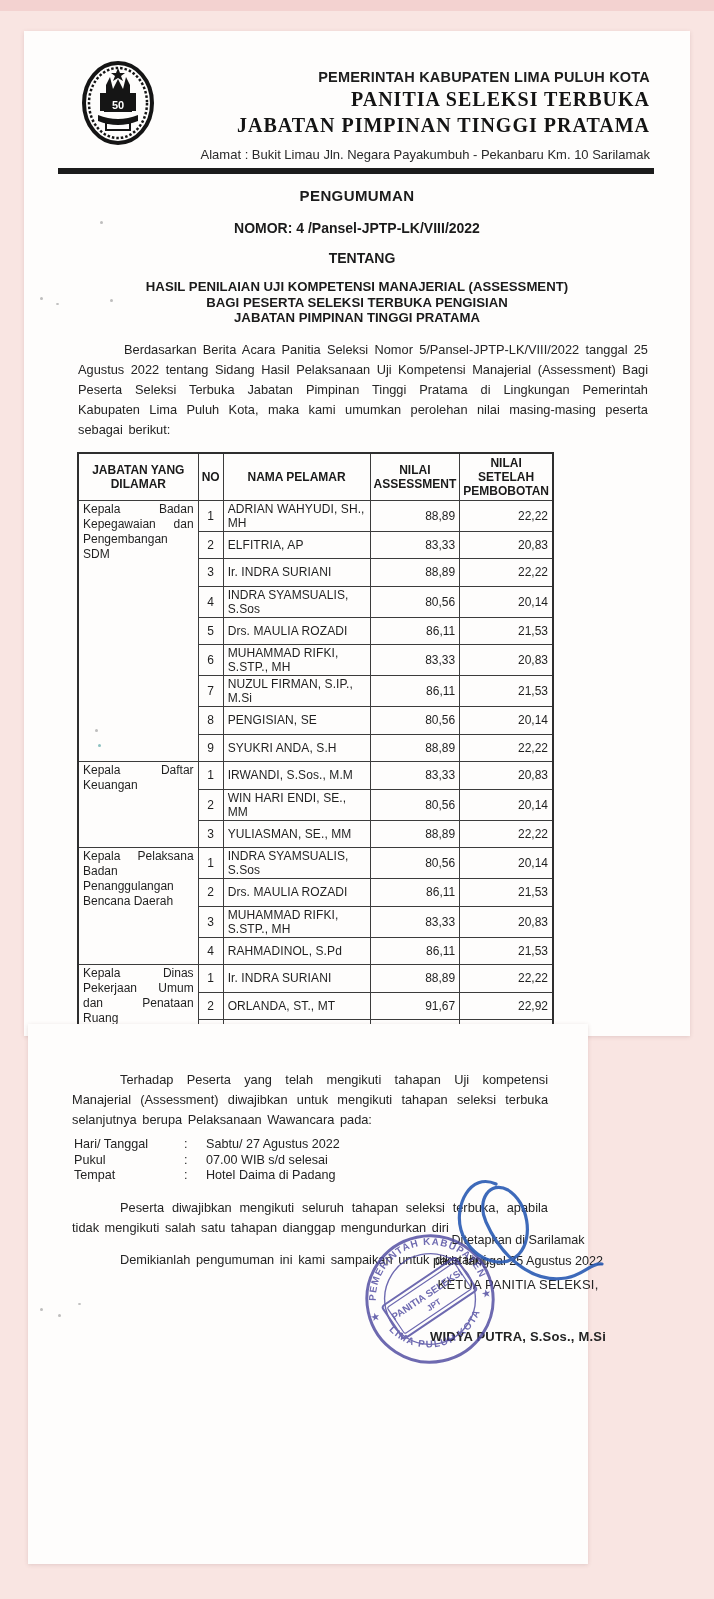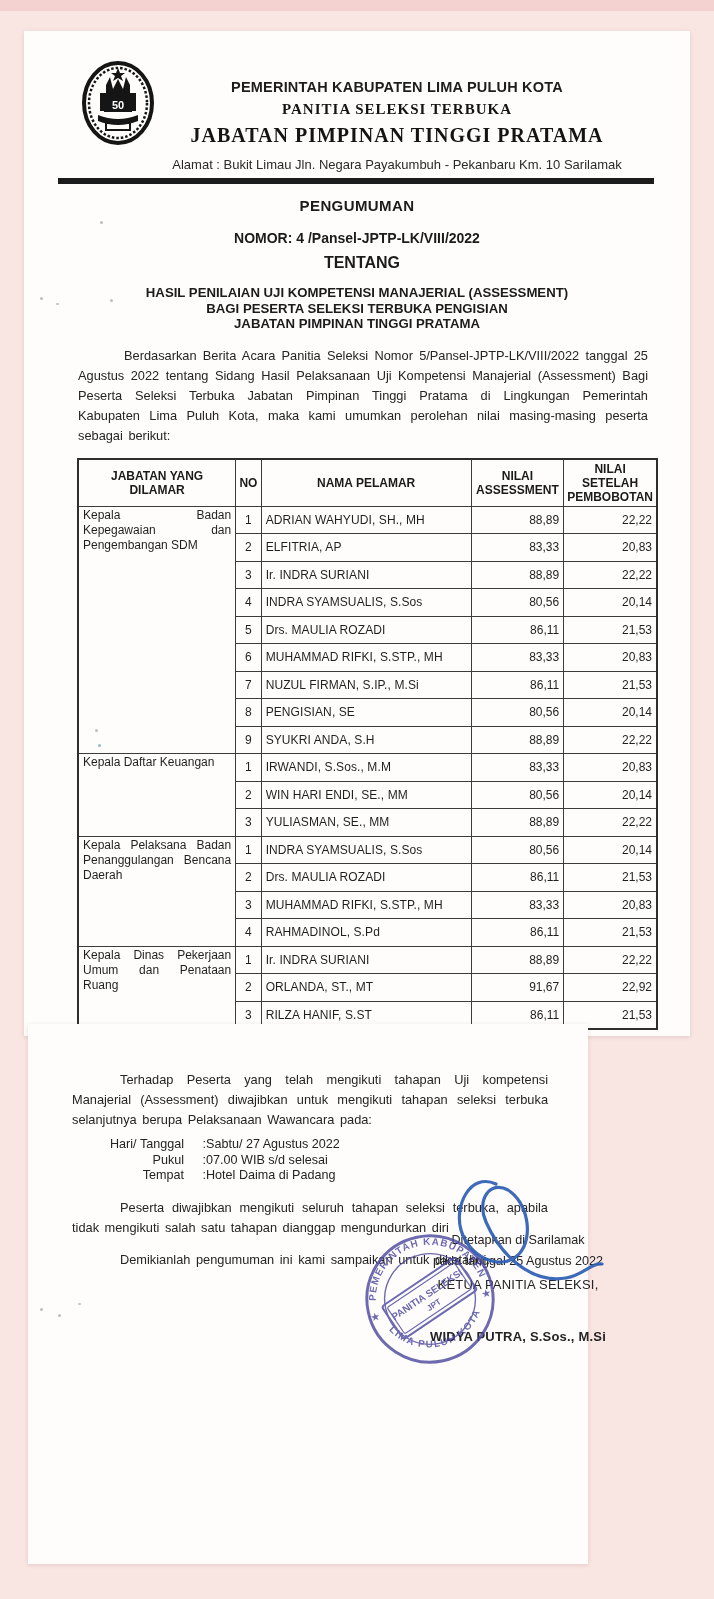--- a/index.html
+++ b/index.html
@@ -12,43 +12,43 @@
   .top-strip { position:absolute; left:0; top:0; width:714px; height:11px; background:#f3d2d0; }
   .page {
     position:absolute; background:#fefdfc;
     box-shadow:0 1px 4px rgba(120,80,80,0.18);
   }
   .page1 { left:24px; top:31px; width:666px; height:1005px; }
   .page2 { left:28px; top:1024px; width:560px; height:540px; }
 
   
   .logo { position:absolute; left:56px; top:28px; width:76px; height:88px; }
-  .header-text { padding-top:47px; margin-left:120px; margin-right:40px; text-align:center; }
+  .header-text { padding-top:37px; margin-left:120px; margin-right:40px; text-align:right; }
   .h-line1 { font-size:14.5px; font-weight:bold; line-height:19px; letter-spacing:0.2px; color:#1d1d1d; }
-  .h-line2 { font-family:"Liberation Serif", serif; font-size:15px; font-weight:bold; line-height:25px; letter-spacing:1px; color:#141414; }
+  .h-line2 { font-family:"Liberation Serif", serif; font-size:20px; font-weight:bold; line-height:25px; letter-spacing:1px; color:#141414; }
   .h-line3 { font-family:"Liberation Serif", serif; font-size:20px; font-weight:bold; line-height:26px; letter-spacing:1px; color:#141414; }
   .h-address { font-size:13px; line-height:17px; margin-top:8px; color:#2a2a2a; }
   .double-rule { margin:5px 36px 0 34px; border-top:4px solid #1c1c1c; border-bottom:2px solid #1c1c1c; height:3px; }
 
   
   .title-block { text-align:center; color:#1b1b1b; }
   .t-heading { margin-top:13px; font-size:15px; font-weight:bold; letter-spacing:0.4px; }
   .t-number  { margin-top:16px; font-size:14px; font-weight:bold; }
-  .t-about   { margin-top:8px; font-size:16px; font-weight:bold;padding-left:10px; }
+  .t-about   { margin-top:14px; font-size:14px; font-weight:bold;padding-left:10px; }
   .t-subject { margin-top:13px; font-size:13.2px; font-weight:bold; line-height:15.5px; }
 
   
   .intro {
     margin:14px 42px 0 54px; font-size:12.8px; line-height:20px;
     text-align:justify; text-indent:46px; color:#242424; word-spacing:2px;
   }
 
   
   table.results {
-    margin:12px 42px 0 53px; width:581px;
+    margin:12px 42px 0 53px; width:477px;
     border-collapse:collapse; border:2px solid #2e2e2e;
     color:#1f1f1f;
   }
   table.results th, table.results td { border:1px solid #3c3c3c; }
   table.results th {
     font-size:12px; line-height:14px; font-weight:bold; text-align:center;
     height:44px; padding:2px 3px; color:#1a1a1a;
   }
   table.results td { height:27.5px; font-size:12px; padding:1px 4px; }
   td.pos { vertical-align:top; padding:4px 6px 2px 7px; line-height:15px; text-align:justify; }
@@ -56,21 +56,21 @@
   td.name { padding-left:8px; letter-spacing:0.1px; }
   td.score { text-align:right; font-size:13px; }
   .footnote { margin:6px 42px 0 54px; font-size:12.5px; color:#242424; }
 
   
   .para {
     margin:0 40px 0 44px; font-size:12.8px; line-height:20px;
     text-align:justify; color:#242424; word-spacing:2px;
   }
   .para.p1 { padding-top:46px; text-indent:48px; }
-  .details { margin:7px 40px 0 46px; font-size:12.6px; line-height:15.5px; color:#242424;text-align:right; }
+  .details { margin:7px 40px 0 46px; font-size:12.6px; line-height:15.5px; color:#242424; }
   .detail-row { display:flex; }
   .dl { width:110px; }
   .dc { width:22px; }
   .p2 { margin-top:14px; text-indent:48px; }
   .p3 { margin-top:12px; text-indent:48px; text-align:left; }
 
   
   .sig-block { position:absolute; left:340px; top:206px; width:300px; text-align:center; z-index:1; color:#242424; }
   .sig-place { font-size:12.6px; line-height:21px; }
   .sig-date  { font-size:12.6px; line-height:21px; }

